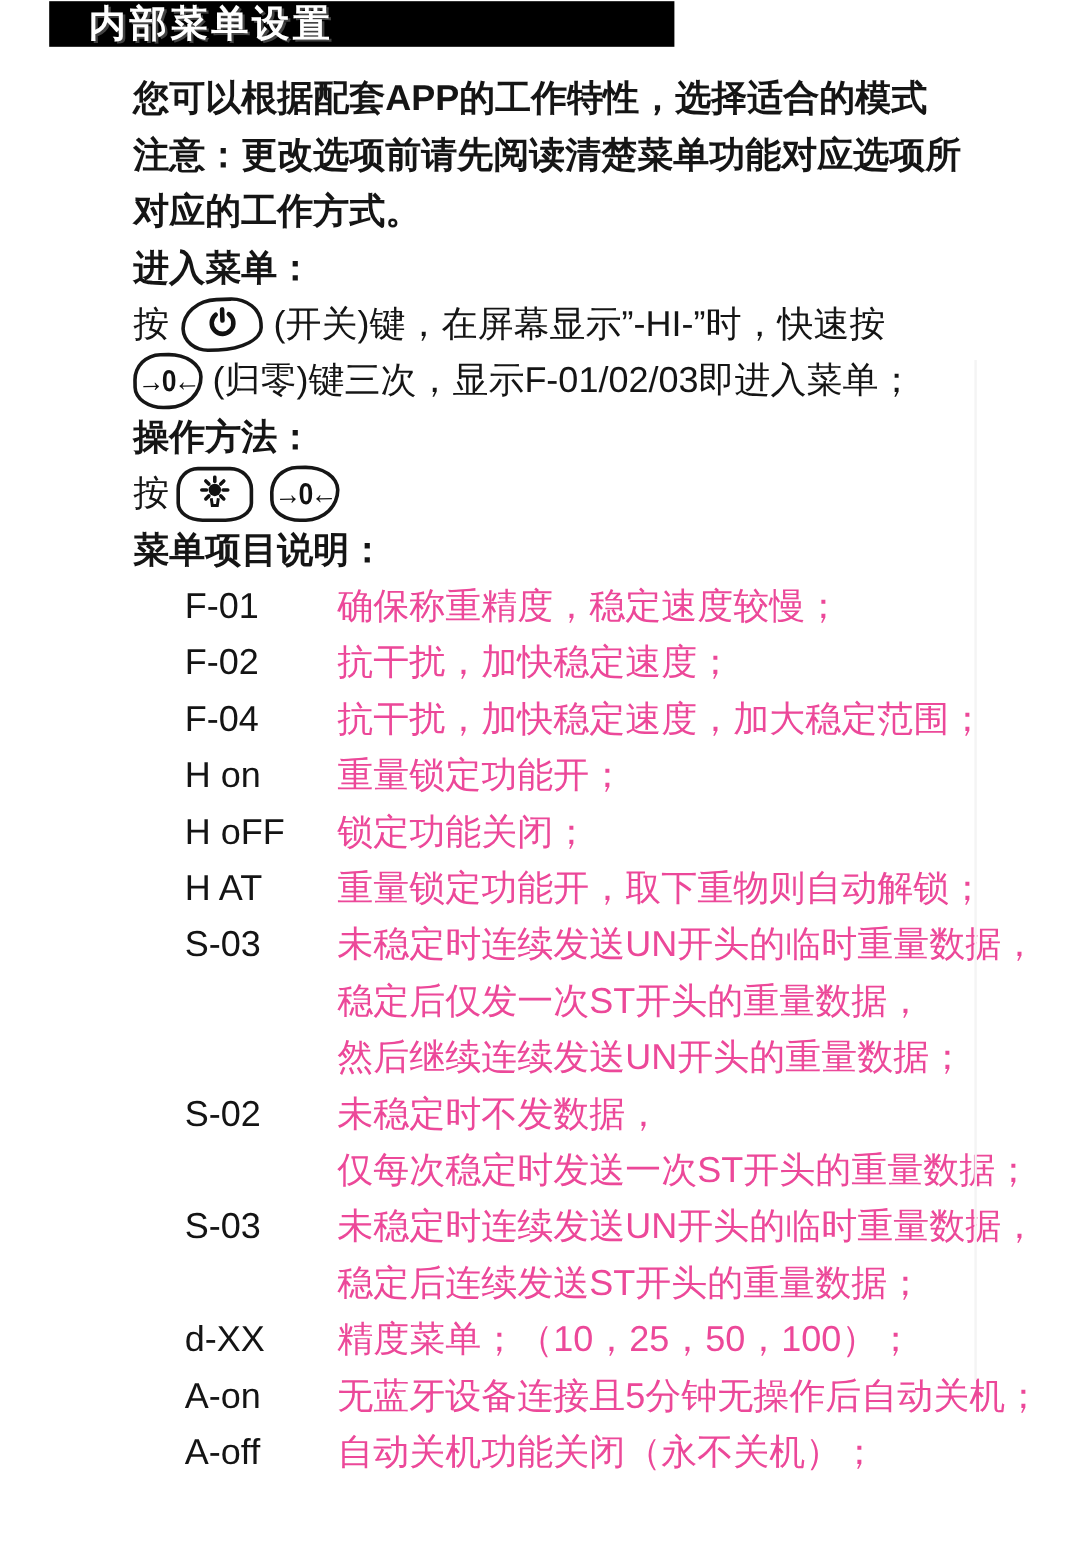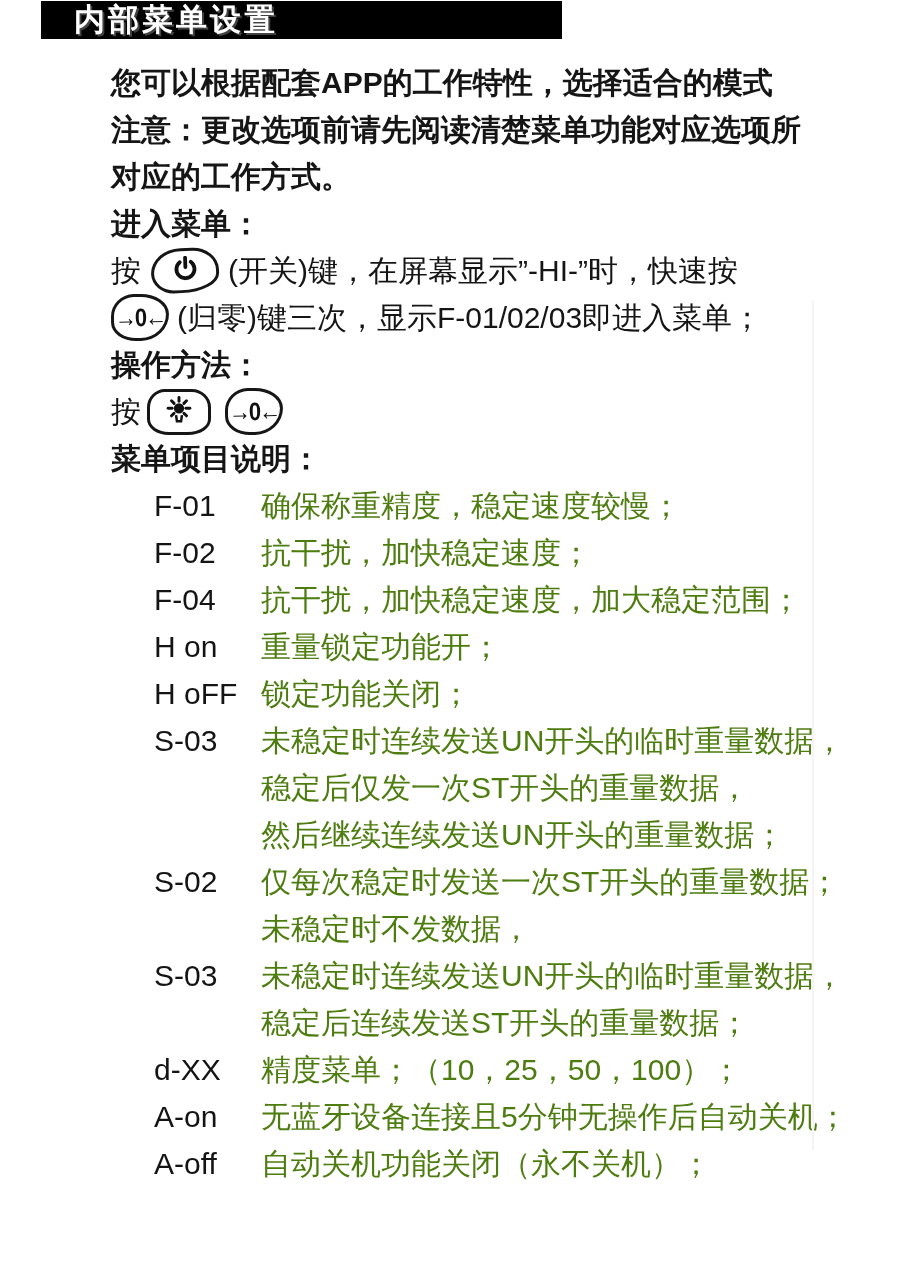--- a/index.html
+++ b/index.html
@@ -48,21 +48,21 @@
   }
   .mr8 { margin-right:8px; }
   .menu-list { margin-top:0; }
   .menu-row { display:flex; align-items:flex-start; }
   .menu-code {
     width:107px; margin-left:43px; flex:0 0 auto;
     font-size:30px; line-height:47px; white-space:nowrap; color:#141414;
   }
   .menu-desc { flex:1 1 auto; }
   .menu-desc-line {
-    font-size:30px; line-height:47px; white-space:nowrap; color:#4d7c0f;
+    font-size:30px; line-height:47px; white-space:nowrap; color:#ec4899;margin-left:20px;
   }
   .scan-line {
     position:absolute; left:812px; top:300px; width:2px; height:850px;
     background:#f4f4f4;
   }
   svg { display:block; }
 </style>
 </head>
 <body>
 
@@ -147,32 +147,38 @@
           <div class="menu-desc-line">重量锁定功能开；</div>
         </div>
       </div>
       <div class="menu-row">
         <div class="menu-code">H oFF</div>
         <div class="menu-desc">
           <div class="menu-desc-line">锁定功能关闭；</div>
         </div>
       </div>
       <div class="menu-row">
+        <div class="menu-code">H AT</div>
+        <div class="menu-desc">
+          <div class="menu-desc-line">重量锁定功能开，取下重物则自动解锁；</div>
+        </div>
+      </div>
+      <div class="menu-row">
         <div class="menu-code">S-03</div>
         <div class="menu-desc">
           <div class="menu-desc-line">未稳定时连续发送UN开头的临时重量数据，</div>
           <div class="menu-desc-line">稳定后仅发一次ST开头的重量数据，</div>
           <div class="menu-desc-line">然后继续连续发送UN开头的重量数据；</div>
         </div>
       </div>
       <div class="menu-row">
         <div class="menu-code">S-02</div>
         <div class="menu-desc">
+          <div class="menu-desc-line">未稳定时不发数据，</div>
           <div class="menu-desc-line">仅每次稳定时发送一次ST开头的重量数据；</div>
-          <div class="menu-desc-line">未稳定时不发数据，</div>
         </div>
       </div>
       <div class="menu-row">
         <div class="menu-code">S-03</div>
         <div class="menu-desc">
           <div class="menu-desc-line">未稳定时连续发送UN开头的临时重量数据，</div>
           <div class="menu-desc-line">稳定后连续发送ST开头的重量数据；</div>
         </div>
       </div>
       <div class="menu-row">

